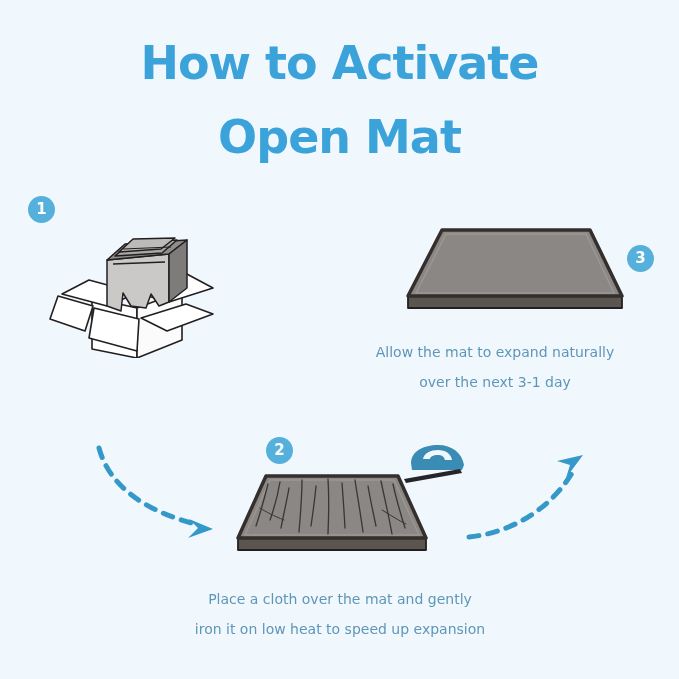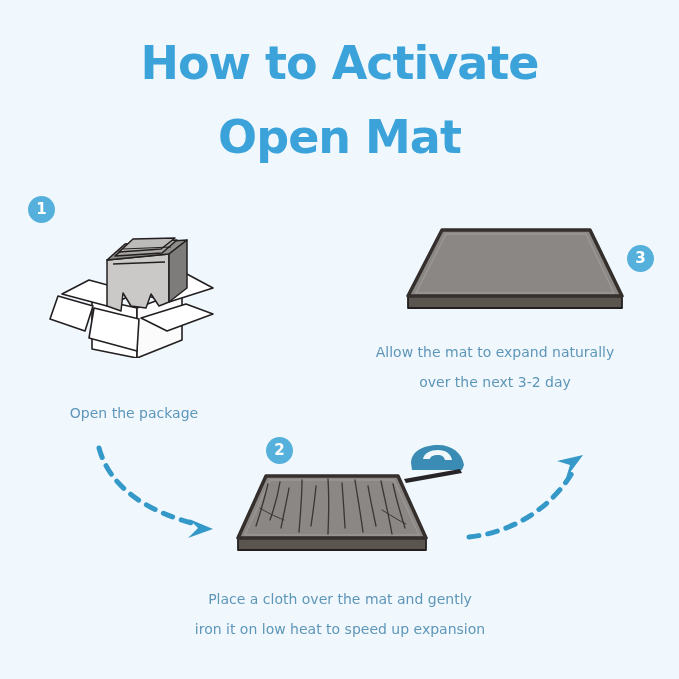--- a/index.html
+++ b/index.html
@@ -121,38 +121,35 @@
       <path d="M62 42 L62 88 L76 93 L78 75 L86 88 L101 90 L106 76 L114 88 L124 84 L124 36 Z" fill="#cbc9c7"></path>
       <path d="M62 42 L80 26 L142 22 L124 36 Z" fill="#8f8d8b"></path>
       <path d="M124 36 L142 22 L142 70 L124 84 Z" fill="#7e7c7a"></path>
       <path d="M70 38 L86 24 L132 22 L117 35 Z" fill="#a9a7a5"></path>
       <path d="M74 34 L88 21 L130 20 L116 31 Z" fill="#bdbbb9"></path>
       <path d="M68 46 L120 44" fill="none"></path>
       <path d="M78 31 L126 29" fill="none" stroke-width="1.2"></path>
     </g>
   </svg>
 
-  <div class="caption" id="caption-1">
-    <span class="caption-line">Open the package</span>
-  </div>
 
   <div class="badge" id="badge-3">3</div>
 
   <svg class="art" id="art-mat-3" viewBox="0 0 230 110">
 
     <path d="M8 78 L222 78 L222 90 L8 90 Z" fill="#5b5550" stroke="#231f20" stroke-width="1.8" stroke-linejoin="round"></path>
 
     <path d="M42 12 L190 12 L222 78 L8 78 Z" fill="#8a8784" stroke="#342f2c" stroke-width="3.5" stroke-linejoin="round"></path>
 
     <path d="M46 16 L186 16 L214 75 L16 75 Z" fill="none" stroke="#9b9895" stroke-width="1.4"></path>
   </svg>
 
   <div class="caption" id="caption-3">
     <span class="caption-line">Allow the mat to expand naturally</span>
-    <span class="caption-line">over the next 3-2 day</span>
+    <span class="caption-line">over the next 3-1 day</span>
   </div>
 
   <div class="badge" id="badge-2">2</div>
 
   <svg class="art" id="art-mat-2" viewBox="0 0 200 100">
 
     <path d="M6 70 L194 70 L194 82 L6 82 Z" fill="#5b5550" stroke="#231f20" stroke-width="1.8" stroke-linejoin="round"></path>
 
     <path d="M34 8 L166 8 L194 70 L6 70 Z" fill="#8a8784" stroke="#342f2c" stroke-width="3.5" stroke-linejoin="round"></path>
 

